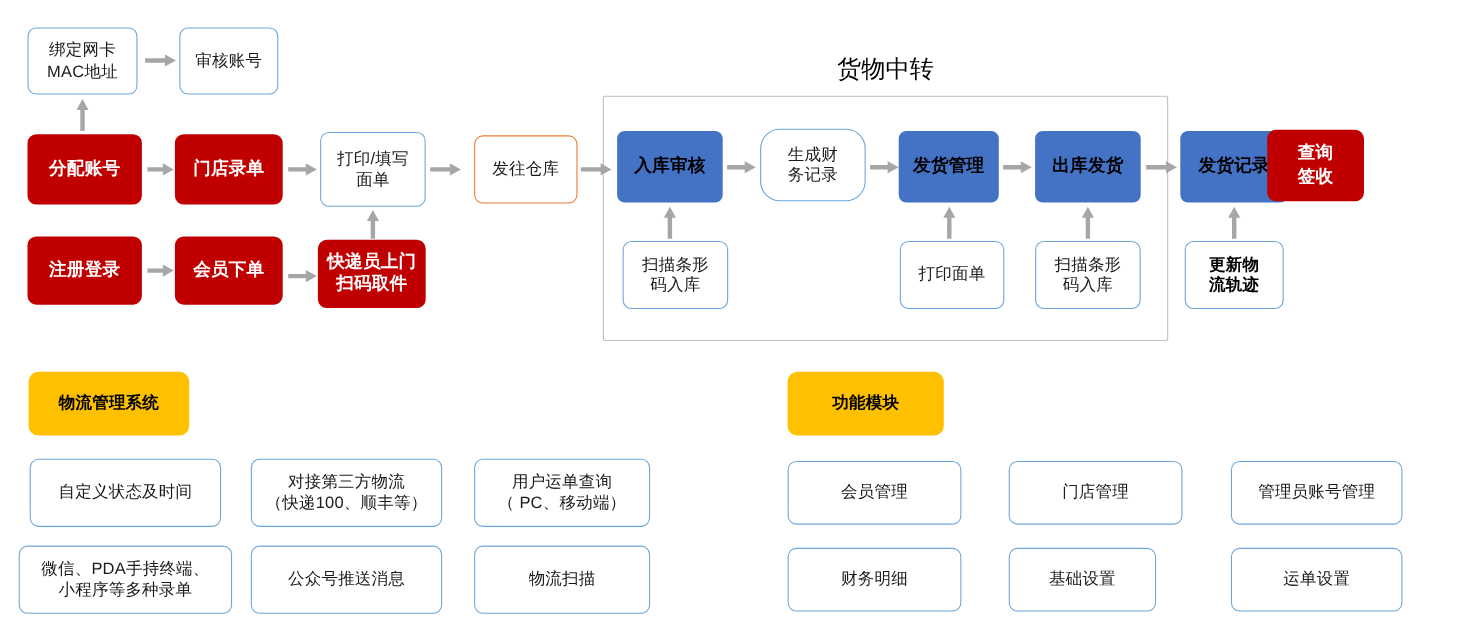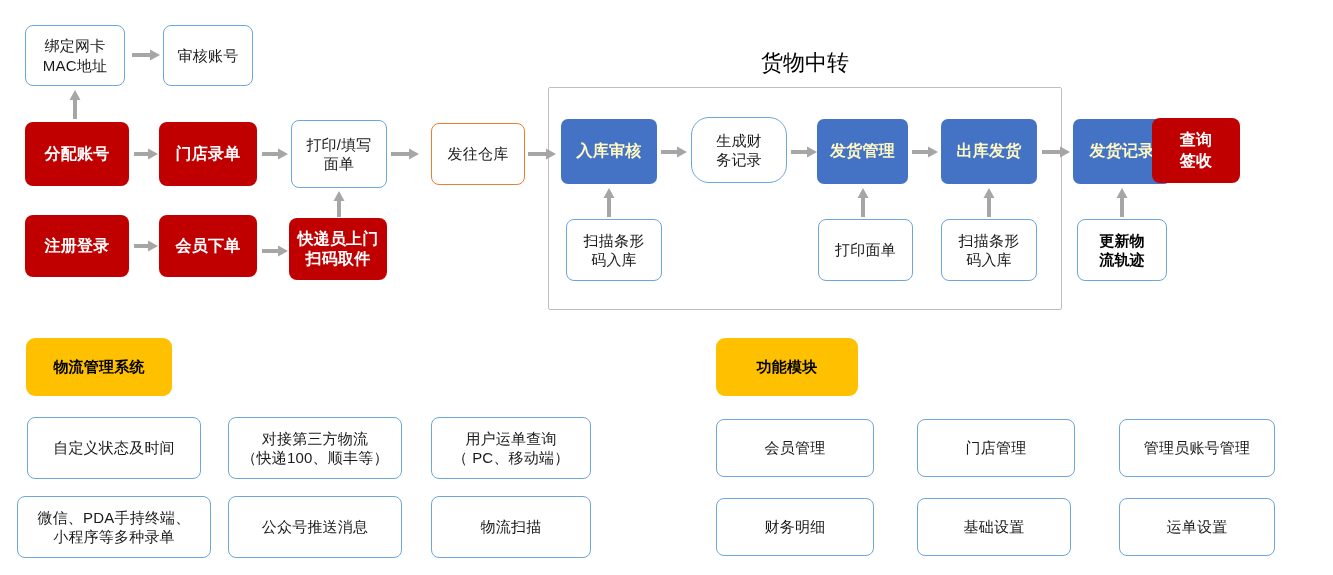--- a/index.html
+++ b/index.html
@@ -53,21 +53,21 @@
     background: #C00000;
     border: none;
     color: #ffffff;
     font-size: 16px;
     font-weight: bold;
   }
   
   .n-blue {
     background: #4472C4;
     border: none;
-    color: #fef9c3;
+    color: #000000;
     font-size: 16px;
     font-weight: bold;
     border-radius: 7px;
   }
   
   .n-amber {
     background: #FFC000;
     border: none;
     color: #000000;
     font-size: 15px;
@@ -288,16 +288,16 @@
   <div class="node n-outline" style="left:228px; top:496px; width:174px; height:62px;">公众号推送消息</div>
   <div class="node n-outline" style="left:431px; top:496px; width:160px; height:62px;">物流扫描</div>
 
   <div class="node n-amber" style="left:716px; top:338px; width:142px; height:58px;">功能模块</div>
 
   <div class="node n-outline" style="left:716px; top:419px; width:158px; height:58px;">会员管理</div>
   <div class="node n-outline" style="left:917px; top:419px; width:158px; height:58px;">门店管理</div>
   <div class="node n-outline" style="left:1119px; top:419px; width:156px; height:58px;">管理员账号管理</div>
 
   <div class="node n-outline" style="left:716px; top:498px; width:158px; height:58px;">财务明细</div>
-  <div class="node n-outline" style="left:917px; top:498px; width:154px; height:58px;">基础设置</div>
+  <div class="node n-outline" style="left:917px; top:498px; width:134px; height:58px;">基础设置</div>
   <div class="node n-outline" style="left:1119px; top:498px; width:156px; height:58px;">运单设置</div>
 
 </div>
 
 </body></html>

